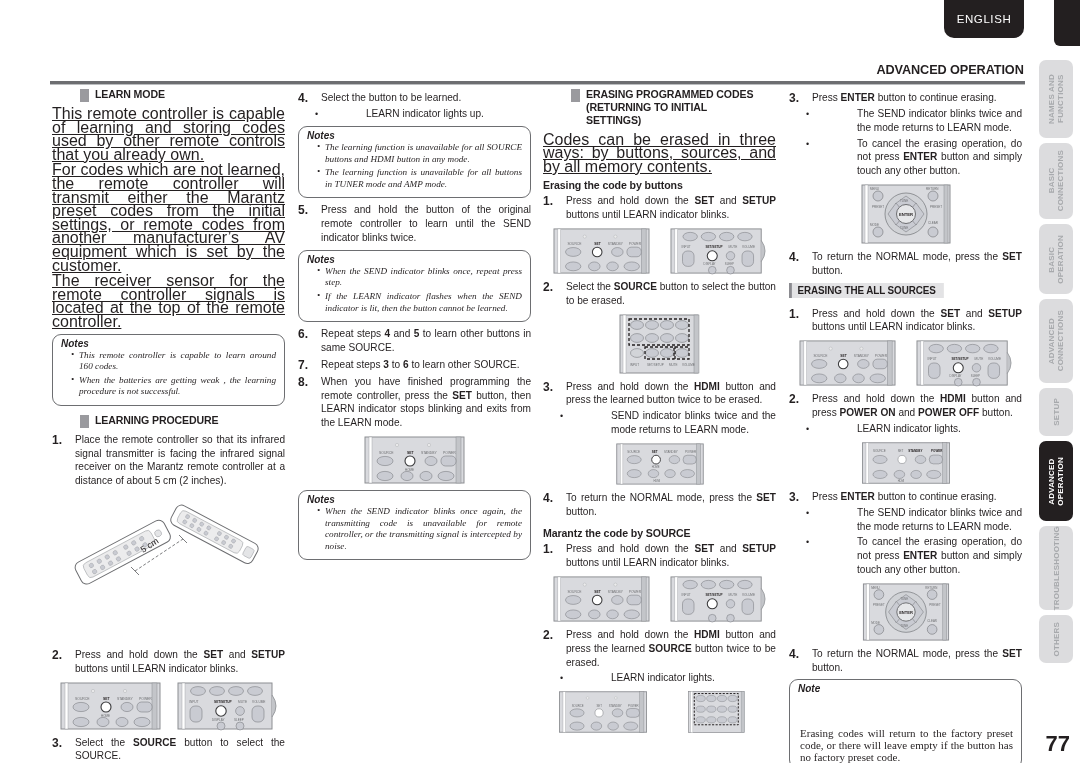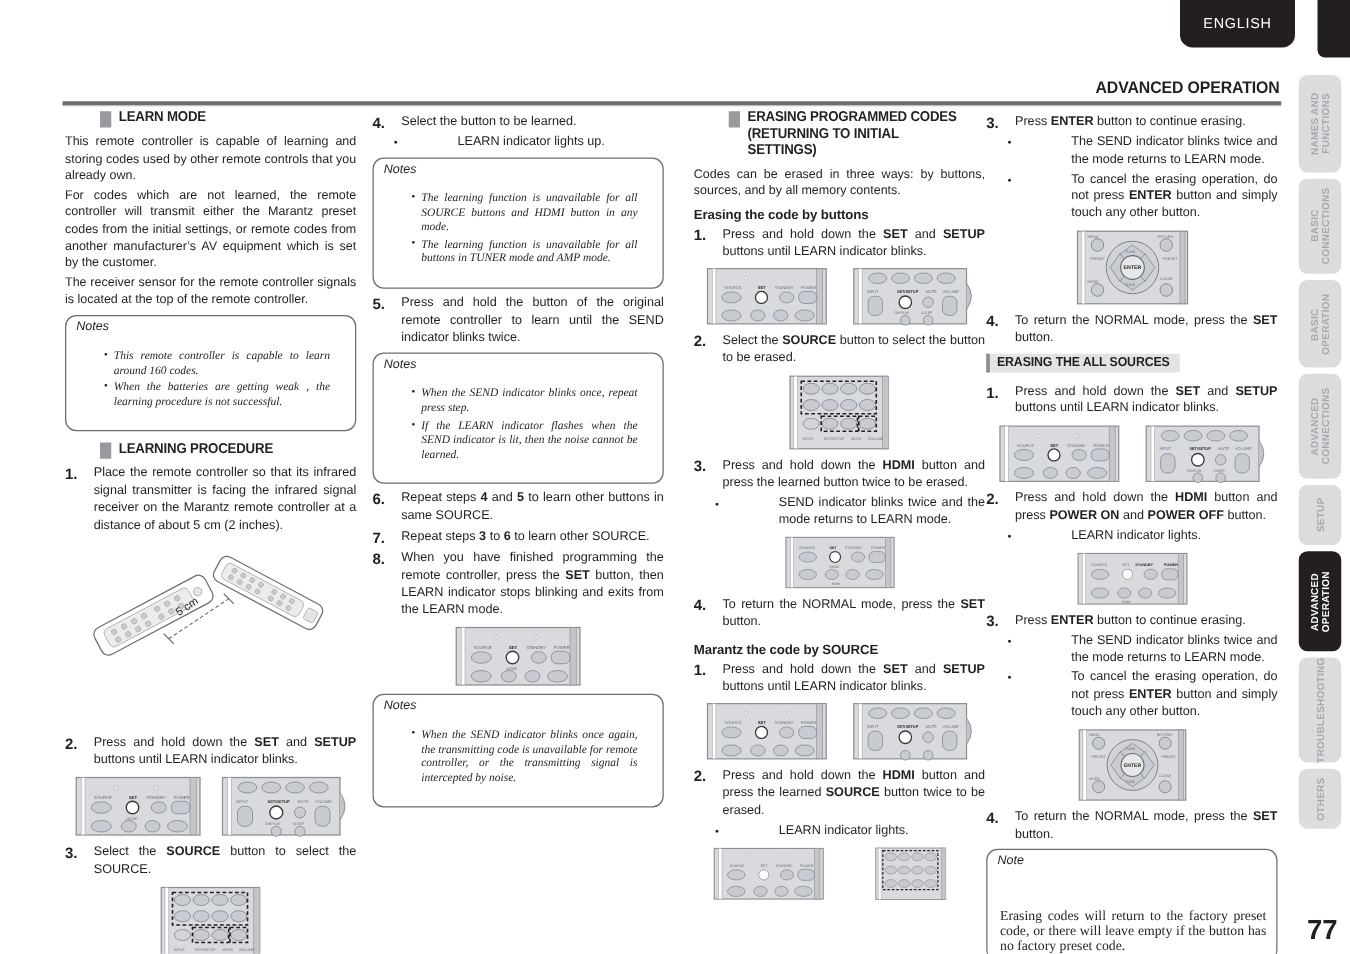--- a/index.html
+++ b/index.html
@@ -3,67 +3,67 @@
 <meta charset="utf-8">
 <style>
   html,body{margin:0;padding:0;}
   body{
     width:1080px;height:763px;background:#ffffff;
     font-family:"Liberation Sans", sans-serif;
     color:#231f20;overflow:hidden;position:relative;
   }
   
   .lang-badge{
-    position:absolute;left:944px;top:0;width:92px;height:38px;
+    position:absolute;left:944px;top:0;width:80px;height:38px;
     background:#231f20;color:#ffffff;border-radius:0 0 10px 10px;
     font-size:11.5px;letter-spacing:.6px;display:flex;align-items:center;justify-content:center;
   }
   .chapter-title{
     position:absolute;right:56px;top:62px;
     font-size:13.5px;font-weight:bold;letter-spacing:-.1px;
     color:#231f20;font-stretch:condensed;transform:scaleX(.94);transform-origin:right center;
   }
   .hrule{position:absolute;left:50px;top:81px;width:975px;height:3px;background:#6d6e71;}
   .hrule2{position:absolute;left:50px;top:84px;width:975px;height:1px;background:#bcbec0;}
 
   
   .col{position:absolute;top:88px;width:233px;}
   #col1{left:52px;}
   #col2{left:298px;}
-  #col3{left:555px;}
+  #col3{left:543px;}
   #col4{left:789px;}
 
   
   .sec-h{display:flex;align-items:flex-start;gap:6px;margin-bottom:5px;padding-left:28px;}
   .sec-h .sq{width:9px;height:13px;background:#9a9a9e;flex:0 0 auto;margin-top:1px;}
   .sec-h .tx{font-size:11.4px;font-weight:bold;line-height:13.2px;letter-spacing:-.15px;
     transform:scaleX(.93);transform-origin:left center;white-space:pre-line;}
   .sub-h{font-size:10.6px;font-weight:bold;margin:6px 0 3px 0;letter-spacing:-.1px;}
   .sub-h-box{
     display:inline-block;background:#e3e3e5;border-left:3px solid #8b8b90;
     padding:2px 8px 2px 6px;font-size:10.4px;font-weight:bold;letter-spacing:-.1px;
     margin:2px 0 6px 0;transform:scaleX(.95);transform-origin:left center;
   }
 
   
-  .para{font-size:10px;line-height:13.6px;text-align:justify;margin:0 0 2px 0;color:#231f20;}
+  .para{font-size:16px;line-height:13.6px;text-align:justify;margin:0 0 2px 0;color:#231f20;text-decoration:underline;}
 
   
   .step{display:flex;gap:6px;margin:3px 0 2px 0;}
   .step .n{font-size:12px;font-weight:bold;flex:0 0 17px;line-height:14px;}
   .step .t{font-size:10.1px;line-height:13.8px;text-align:justify;flex:1;}
   .bul{display:flex;gap:5px;margin:2px 0 2px 17px;}
   .bul .d{flex:0 0 6px;font-size:9px;line-height:14px;}
   .bul .t{font-size:10.1px;line-height:13.8px;flex:1;text-align:justify;margin-left:40px;}
   b{font-weight:bold;}
 
   
   .notes{border:1px solid #6d6e71;border-radius:9px;padding:3px 8px 5px 8px;margin:5px 0 5px 0;}
-  .notes .lbl{font-size:10px;font-weight:normal;font-style:italic;margin-bottom:1px;}
-  .notes ul{margin:12px;padding:0 0 0 11px;list-style:none;}
+  .notes .lbl{font-size:10px;font-weight:bold;font-style:italic;margin-bottom:1px;}
+  .notes ul{margin:0;padding:0 0 0 11px;list-style:none;}
   .notes li{font-size:9.2px;line-height:11.6px;font-style:italic;font-family:"Liberation Serif",serif;
     text-align:justify;position:relative;padding-left:7px;margin-bottom:2px;}
   .notes li:before{content:"\2022";position:absolute;left:-1px;top:-1px;font-size:9px;}
   .notes .plain{font-size:11px;line-height:11.6px;
     font-family:"Liberation Serif",serif;text-align:justify;padding:2px 0 0 2px;margin-top:32px;}
 
   
   .fig{display:flex;justify-content:center;gap:14px;margin:5px 0 5px 0;}
   svg{display:block;}
   .figwrap{display:flex;justify-content:center;margin:5px 0;}
@@ -298,21 +298,21 @@
 
   <div class="step">
     <div class="n">5.</div>
     <div class="t">Press and hold the button of the original remote controller to learn until the SEND indicator blinks twice.</div>
   </div>
 
   <div class="notes">
     <div class="lbl">Notes</div>
     <ul>
       <li>When the SEND indicator blinks once, repeat press step.</li>
-      <li>If the LEARN indicator flashes when the SEND indicator is lit, then the noise cannot be learned.</li>
+      <li>If the LEARN indicator flashes when the SEND indicator is lit, then the button cannot be learned.</li>
     </ul>
   </div>
 
   <div class="step">
     <div class="n">6.</div>
     <div class="t"><span>Repeat steps </span><b>4</b><span> and </span><b>5</b><span> to learn other buttons in same SOURCE.</span></div>
   </div>
   <div class="step">
     <div class="n">7.</div>
     <div class="t"><span>Repeat steps </span><b>3</b><span> to </span><b>6</b><span> to learn other SOURCE.</span></div>

